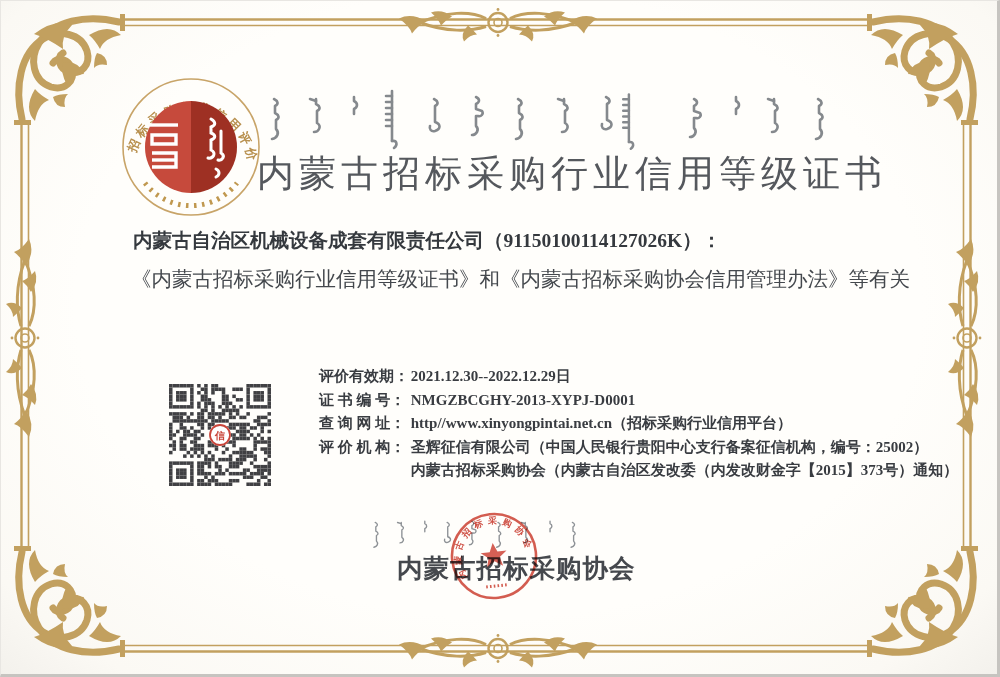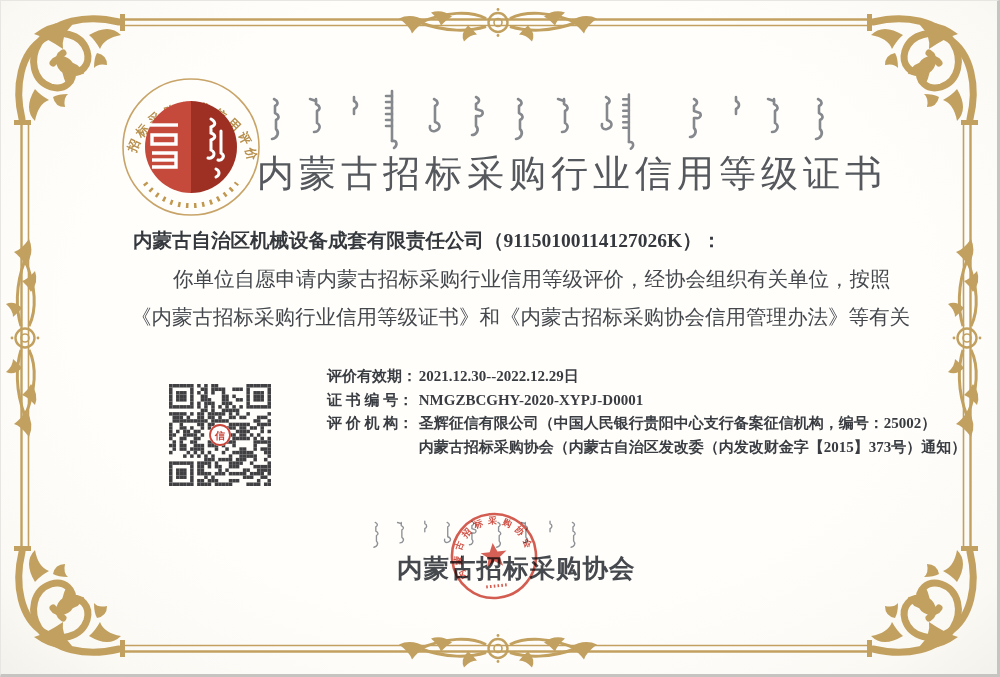--- a/index.html
+++ b/index.html
@@ -27,21 +27,21 @@
   }
   .company-line{
     left:132px;top:226px;white-space:nowrap;
     font-size:19.5px;font-weight:bold;color:#35393e;text-align:right;
   }
   .body-par{left:130px;top:259px;width:760px;color:#44484d;
     font-family:"Liberation Sans","DejaVu Sans",sans-serif;}
   .body-line{font-size:20.5px;line-height:38px;white-space:nowrap;}
   .body-line.indent{text-indent:42px;}
 
-  .details{left:318px;top:364px;font-size:15px;color:#393c41;margin-left:8px;}
+  .details{left:318px;top:364px;font-size:15px;color:#393c41;}
   .drow{white-space:nowrap;line-height:23.5px;}
   .dlabel{display:inline-block;width:88px;font-weight:600;}
   .dvalue{font-weight:600;}
 
   .qr-wrap{left:168px;top:383px;width:102px;height:102px;}
   .qr-center{position:absolute;left:39px;top:39px;width:24px;height:24px;}
 
   .assoc-name{
     left:396px;top:550px;font-size:25.5px;letter-spacing:1px;font-weight:600;
     color:#45484d;white-space:nowrap;
@@ -188,21 +188,20 @@
     </g>
   </svg>
 
   <div class="abs title">内蒙古招标采购行业信用等级证书</div>
 
   <div class="abs company-line">
     <span>内蒙古自治区机械设备成套有限责任公司</span><span>（91150100114127026K）：</span>
   </div>
 
   <div class="abs body-par">
-    <div class="body-line indent">你单位自愿申请内蒙古招标采购行业信用等级评价，经协会组织有关单位，按照</div>
     <div class="body-line">《内蒙古招标采购行业信用等级证书》和《内蒙古招标采购协会信用管理办法》等有关</div>
   </div>
 
   <div class="abs qr-wrap">
     <svg width="102" height="102" viewBox="0 0 100.05 100.05" fill="#404043">
         <rect x="0.00" y="0.00" width="3.45" height="3.45"></rect>
         <rect x="3.45" y="0.00" width="3.45" height="3.45"></rect>
         <rect x="6.90" y="0.00" width="3.45" height="3.45"></rect>
         <rect x="10.35" y="0.00" width="3.45" height="3.45"></rect>
         <rect x="13.80" y="0.00" width="3.45" height="3.45"></rect>
@@ -652,21 +651,25 @@
     </svg>
   </div>
 
   <div class="abs details">
     <div class="drow">
       <span class="dlabel">评价有效期：</span>
       <span class="dvalue">2021.12.30--2022.12.29日</span>
     </div>
     <div class="drow">
       <span class="dlabel">证 书 编 号：</span>
-      <span class="dvalue">NMGZBCGHY-2020-XYPJ-D0001</span>
+      <span class="dvalue">NMGZBCGHY-2013-XYPJ-D0001</span>
+    </div>
+    <div class="drow">
+      <span class="dlabel">查 询 网 址：</span>
+      <span class="dvalue">http//www.xinyongpintai.net.cn（招标采购行业信用平台）</span>
     </div>
     <div class="drow">
       <span class="dlabel">评 价 机 构：</span>
       <span class="dvalue">圣辉征信有限公司（中国人民银行贵阳中心支行备案征信机构，编号：25002）</span>
     </div>
     <div class="drow">
       <span class="dlabel"></span>
       <span class="dvalue">内蒙古招标采购协会（内蒙古自治区发改委（内发改财金字【2015】373号）通知）</span>
     </div>
   </div>

